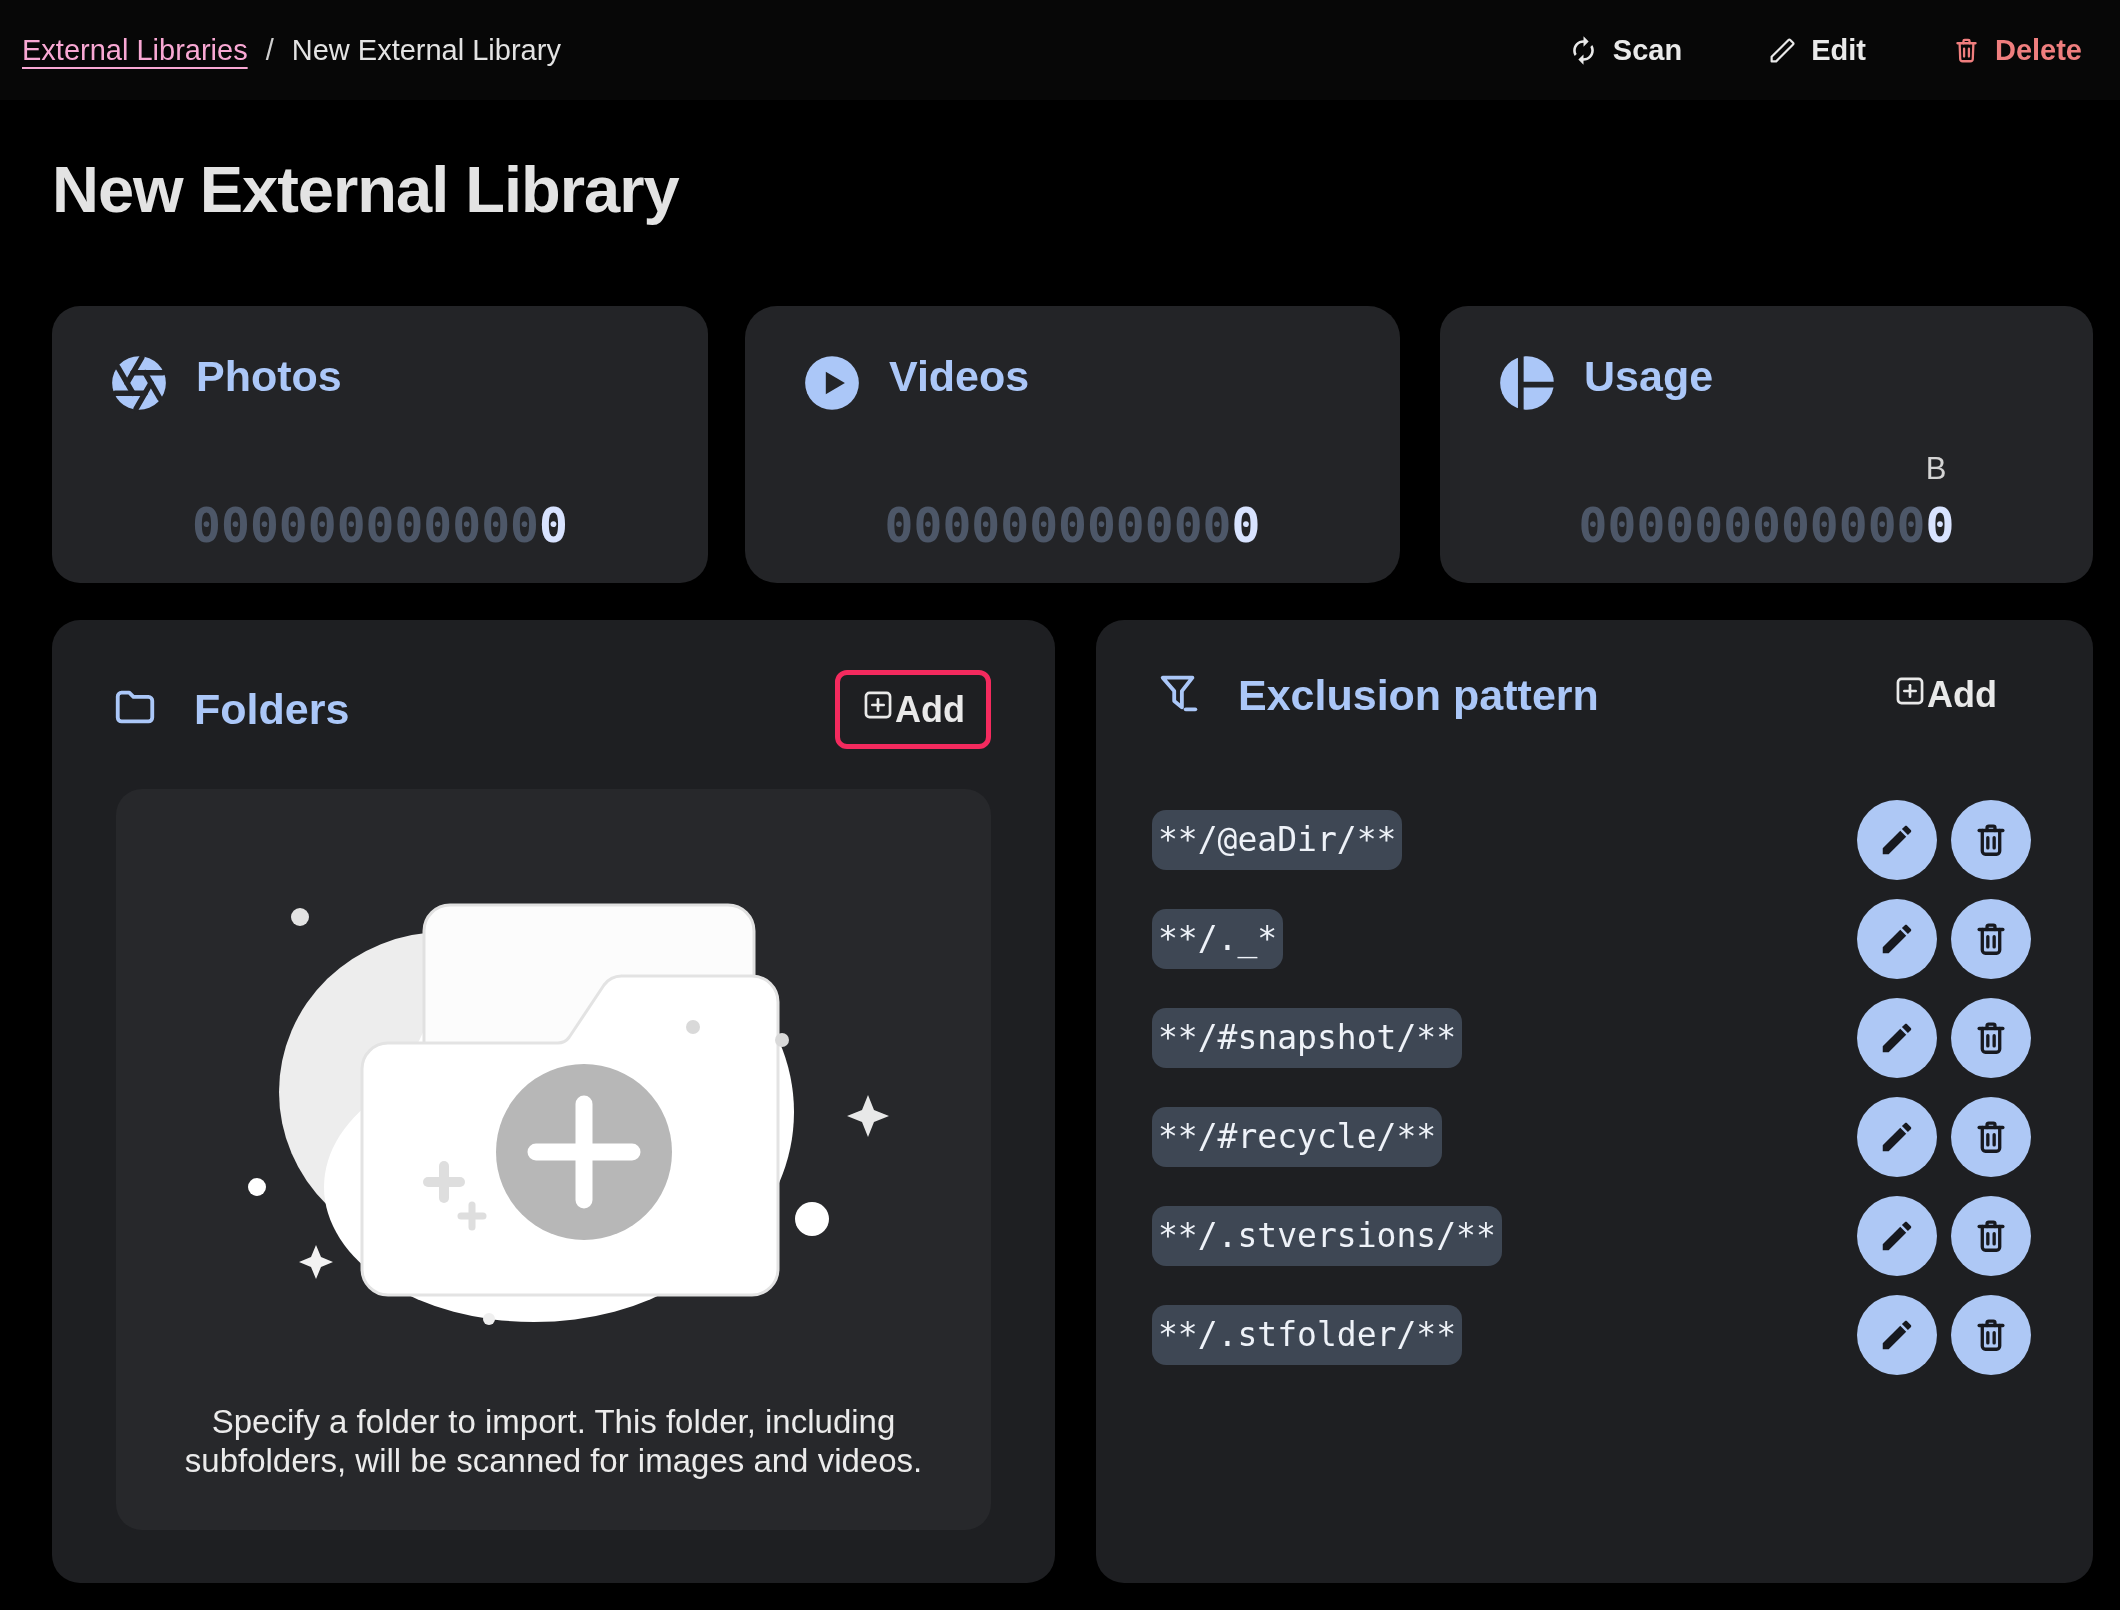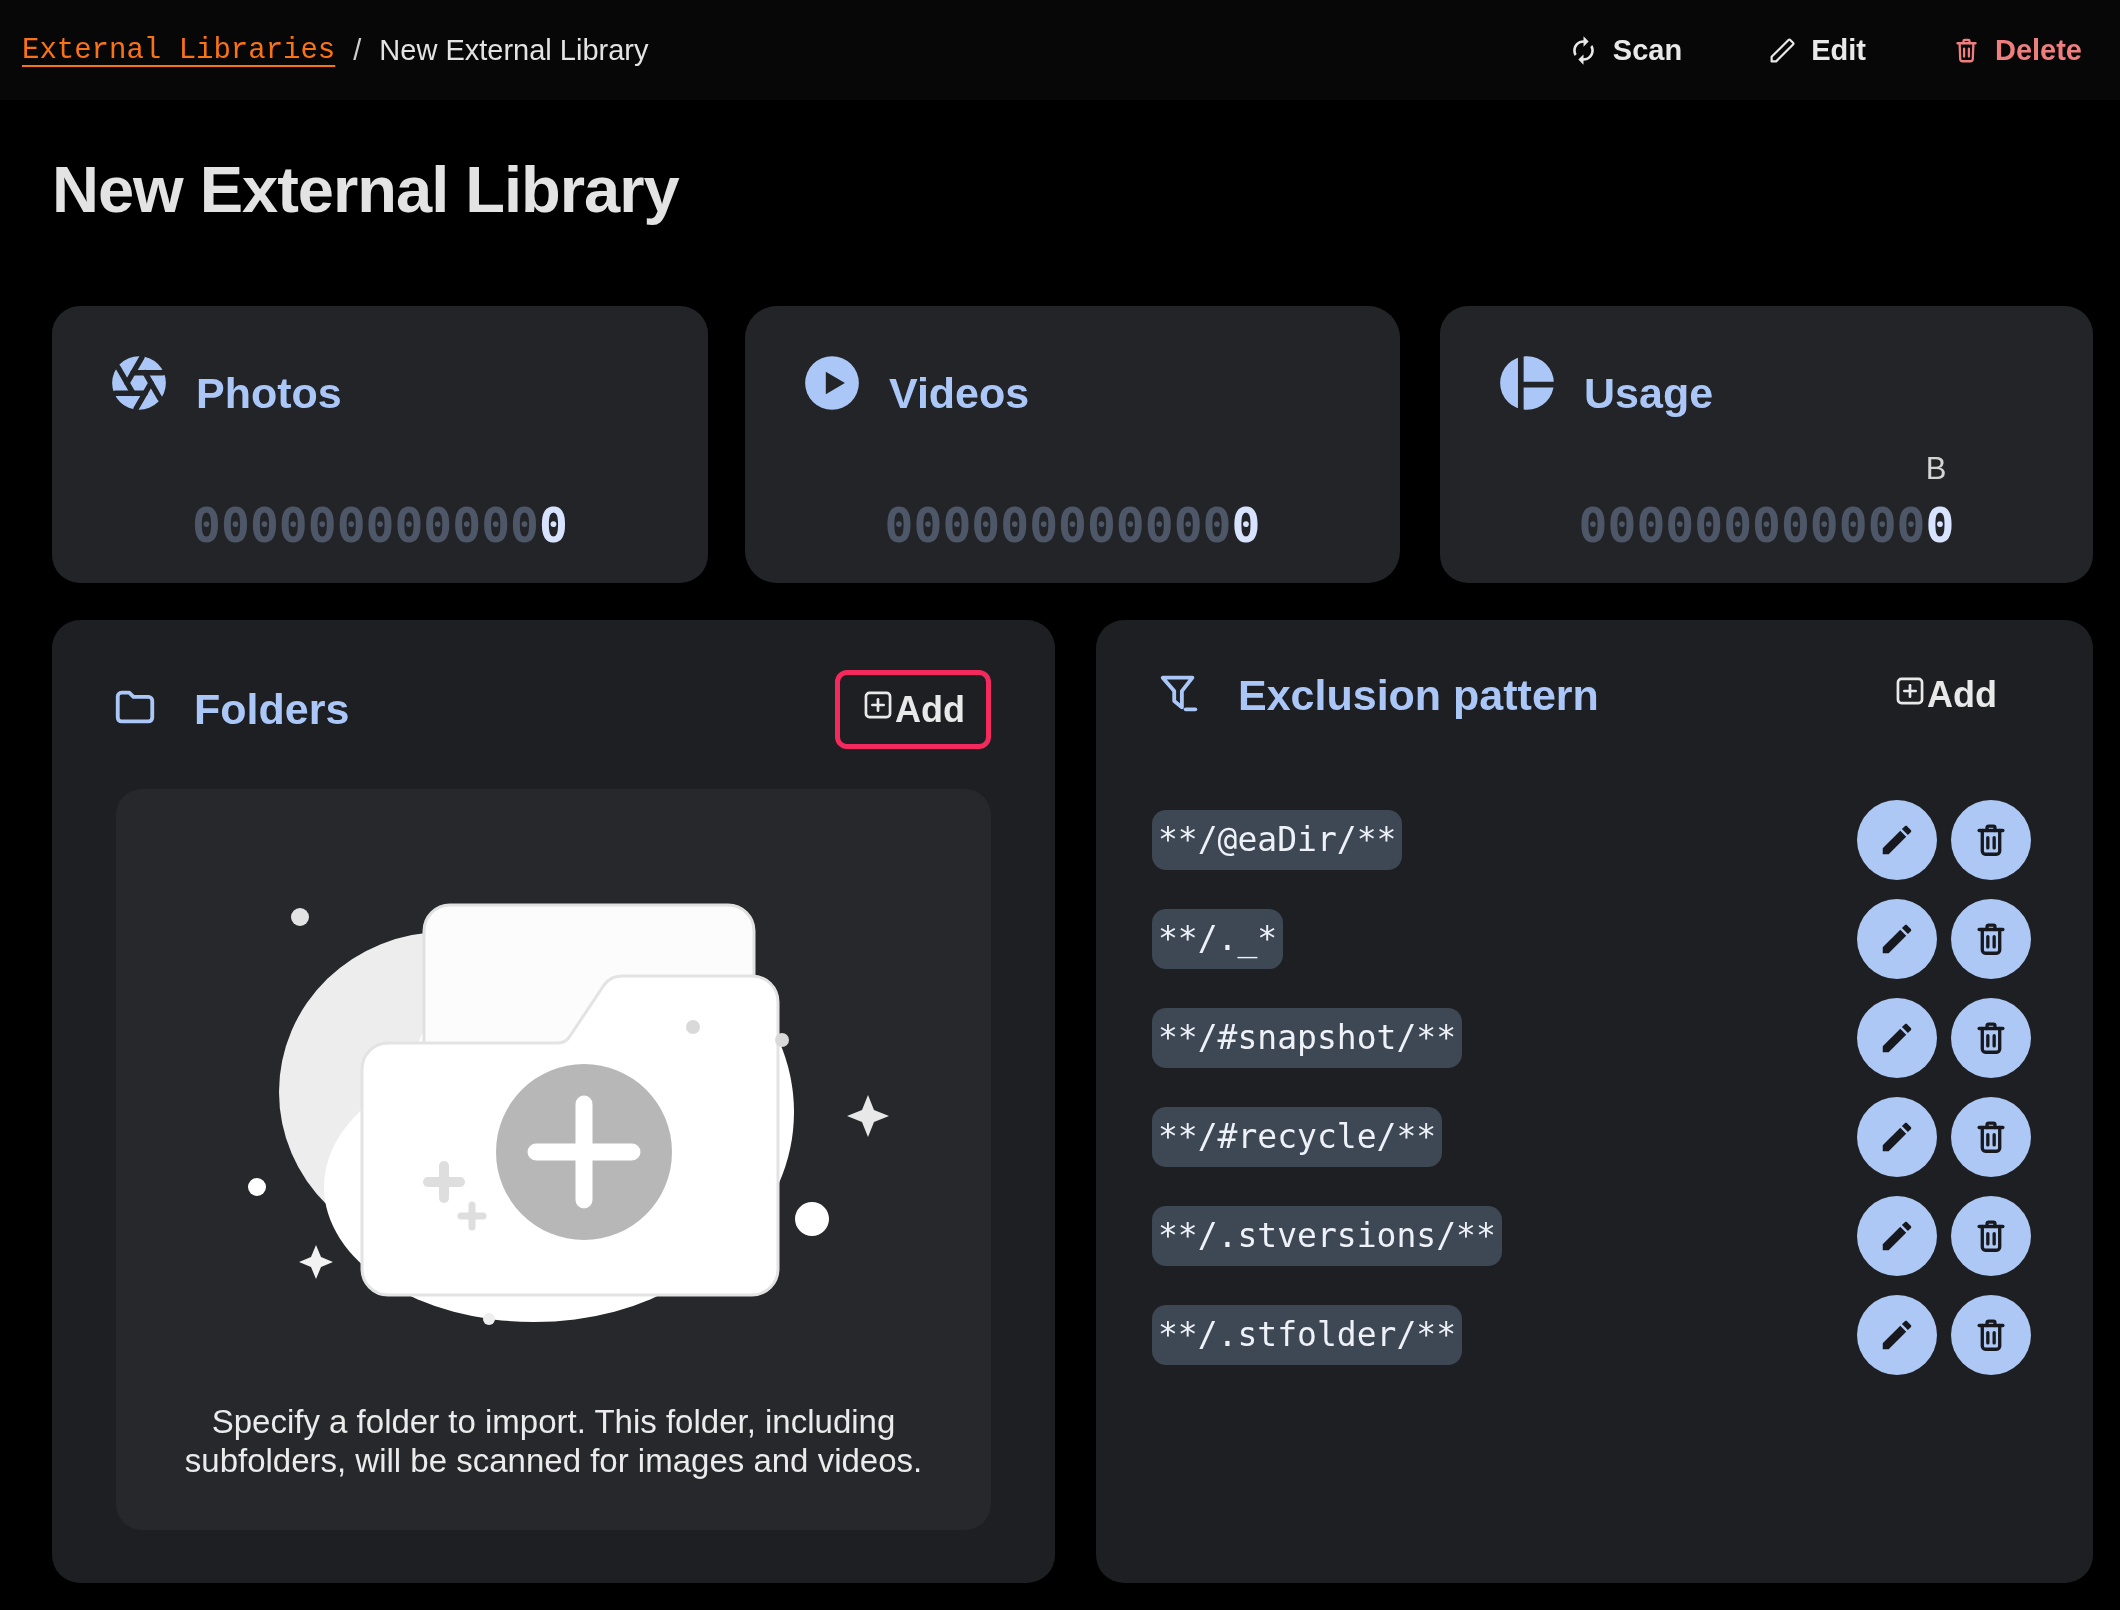--- a/index.html
+++ b/index.html
@@ -4,35 +4,35 @@
 <style>
   html,body{margin:0;padding:0;background:#000;}
   .screen{
     position:relative;width:2120px;height:1610px;background:#000;overflow:hidden;
     font-family:"Liberation Sans",sans-serif;color:#e6e6e6;
   }
   
   .topbar{position:absolute;top:0;left:0;right:0;height:100px;background:#070707;
     display:flex;align-items:center;justify-content:space-between;padding:0 32px 0 22px;box-sizing:border-box;}
   .breadcrumb{display:flex;align-items:center;gap:18px;font-size:29px;color:#e3e3e3;}
-  .crumb-link{color:#f97316;text-decoration:underline;text-underline-offset:7px;cursor:pointer;font-family:Liberation Mono, monospace;}
+  .crumb-link{color:#f9a8d4;text-decoration:underline;text-underline-offset:7px;cursor:pointer;}
   .crumb-sep{color:#cfcfcf;}
   .tb-actions{display:flex;gap:74px;}
   .tb-btn{display:flex;align-items:center;gap:14px;font-size:29px;font-weight:700;
     color:#e9e9e9;background:none;border:none;cursor:pointer;font-family:inherit;}
   .tb-btn.danger{color:#ef7e7e;}
   .tb-btn svg{display:block;}
   
   .page-title{position:absolute;left:52px;top:108px;font-size:65px;font-weight:700;color:#e3e3e3;letter-spacing:-1px;}
   
   .stat-card{position:absolute;top:306px;height:277px;background:#232427;border-radius:28px;}
   #card-photos{left:52px;width:656px;}
   #card-videos{left:745px;width:655px;border-radius:32px;}
   #card-usage{left:1440px;width:653px;}
-  .stat-head{display:flex;align-items:flex-end;gap:26px;padding:46px 0 0 56px;}
+  .stat-head{display:flex;align-items:flex-start;gap:26px;padding:46px 0 0 56px;}
   .stat-label{font-size:43px;font-weight:700;color:#abc7f8;}
   .stat-bottom{position:absolute;bottom:34px;left:0;right:0;text-align:center;}
   .digits-wrap{position:relative;display:inline-block;
     font-family:"DejaVu Sans Mono",monospace;font-weight:700;font-size:48px;line-height:1;}
   .digits-wrap .dim{color:#4d5768;}
   .digits-wrap .lit{color:#d8e3ff;}
   .unit{position:absolute;top:-48px;right:8px;font-family:"Liberation Sans",sans-serif;
     font-weight:400;font-size:31px;color:#d4d4d4;}
   
   .panel{position:absolute;top:620px;height:963px;background:#1e1f22;border-radius:28px;}

